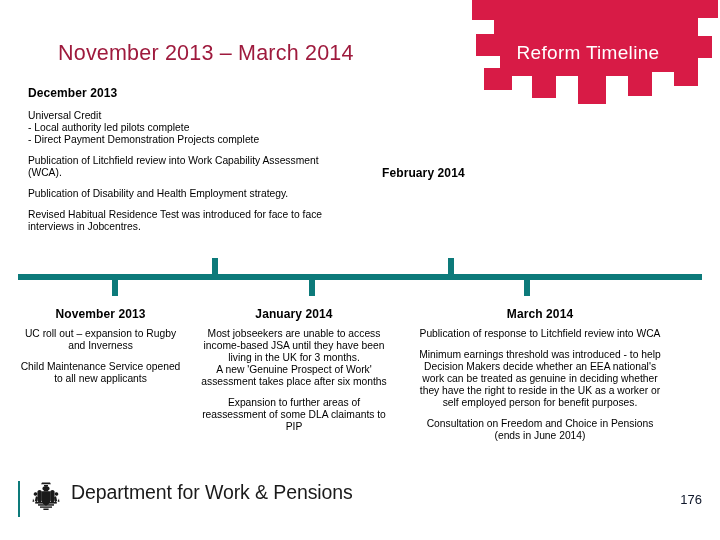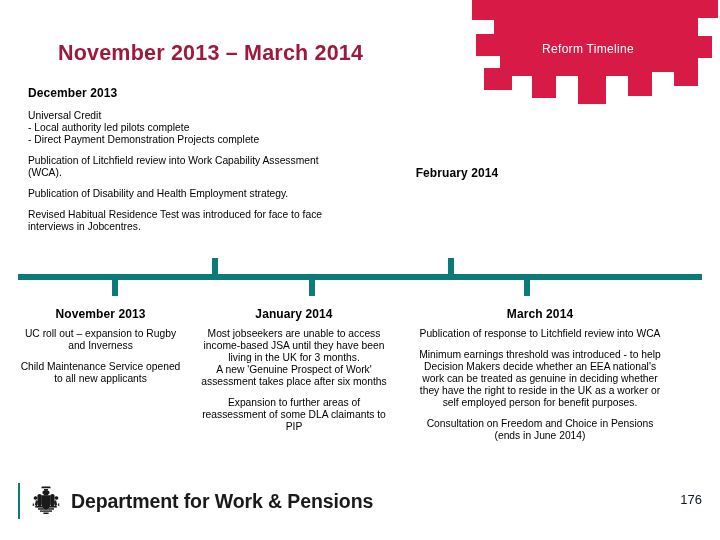--- a/index.html
+++ b/index.html
@@ -32,32 +32,32 @@
     pointer-events: none;
   }
   .gear-wrap svg { display:block; width:100%; height:100%; }
   .gear-label {
     position: absolute;
     top: 42px;
     left: 464px;
     width: 248px;
     text-align: center;
     color: #ffffff;
-    font-size: 12px;
+    font-size: 19px;
     letter-spacing: 0.3px;
     font-family: "Liberation Sans", sans-serif;
   }
 
   
   .slide-title {
     position: absolute;
     left: 58px;
     top: 41px;
     font-size: 21.5px;
-    font-weight: bold;
+    font-weight: normal;
     color: #9e1a3d;
     letter-spacing: 0.2px;
     white-space: nowrap;
   }
 
   
   .blk-head {
     font-size: 12px;
     font-weight: bold;
     color: #000000;
@@ -81,21 +81,21 @@
   }
   #dec-block .blk-head { margin-bottom: 10px; }
 
   
   #feb-block {
     position: absolute;
     left: 382px;
     top: 166px;
     width: 150px;
   }
-  #feb-block .blk-head { margin-bottom: 2px; text-align: center; }
+  #feb-block .blk-head { margin-bottom: 2px; }
 
   
   .timeline {
     position: absolute;
     left: 18px;
     top: 274px;
     width: 684px;
     height: 6px;
     background: #0d7a7a;
   }
@@ -116,23 +116,21 @@
   #col-nov  { left: 18px;  width: 165px; }
   #col-jan  { left: 196px; width: 196px; }
   #col-mar  { left: 415px; width: 250px; }
 
   
   .dwp-logo {
     position: absolute;
     left: 18px;
     top: 481px;
     display: flex;
-    align-items: center;
     height: 40px;
-    font-weight: bold;
   }
   .logo-rule {
     width: 2px;
     height: 36px;
     background: #0d7a7a;
     margin-right: 9px;
   }
   .crest { width: 34px; height: 32px; margin-right: 8px; }
   .crest svg { display:block; width:100%; height:100%; }
   .dwp-name {

